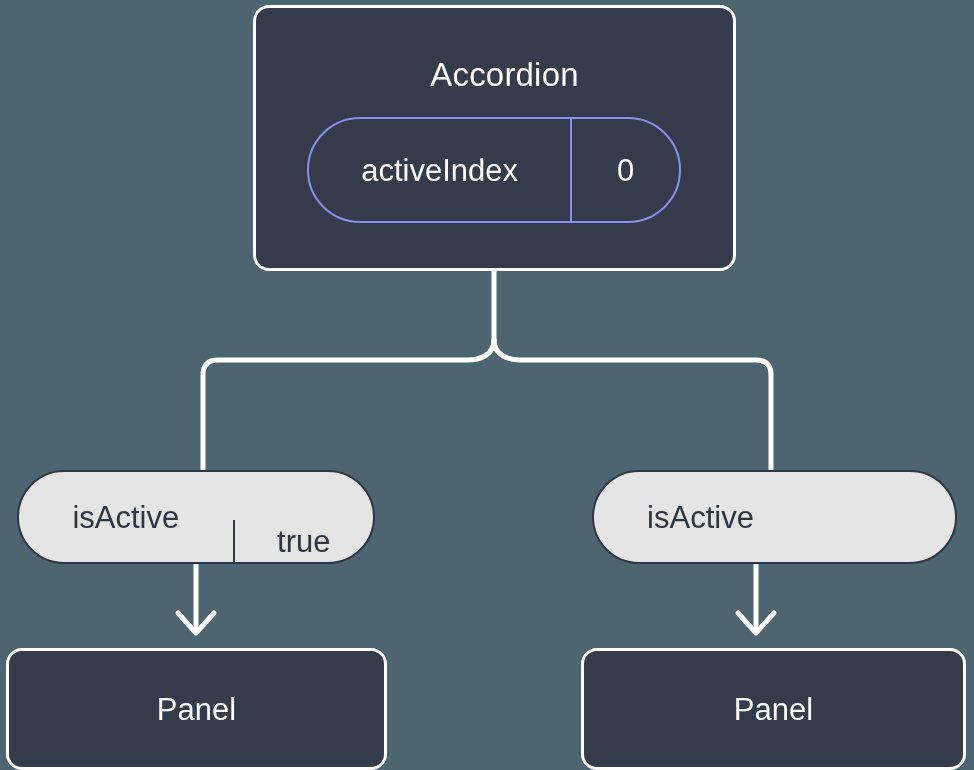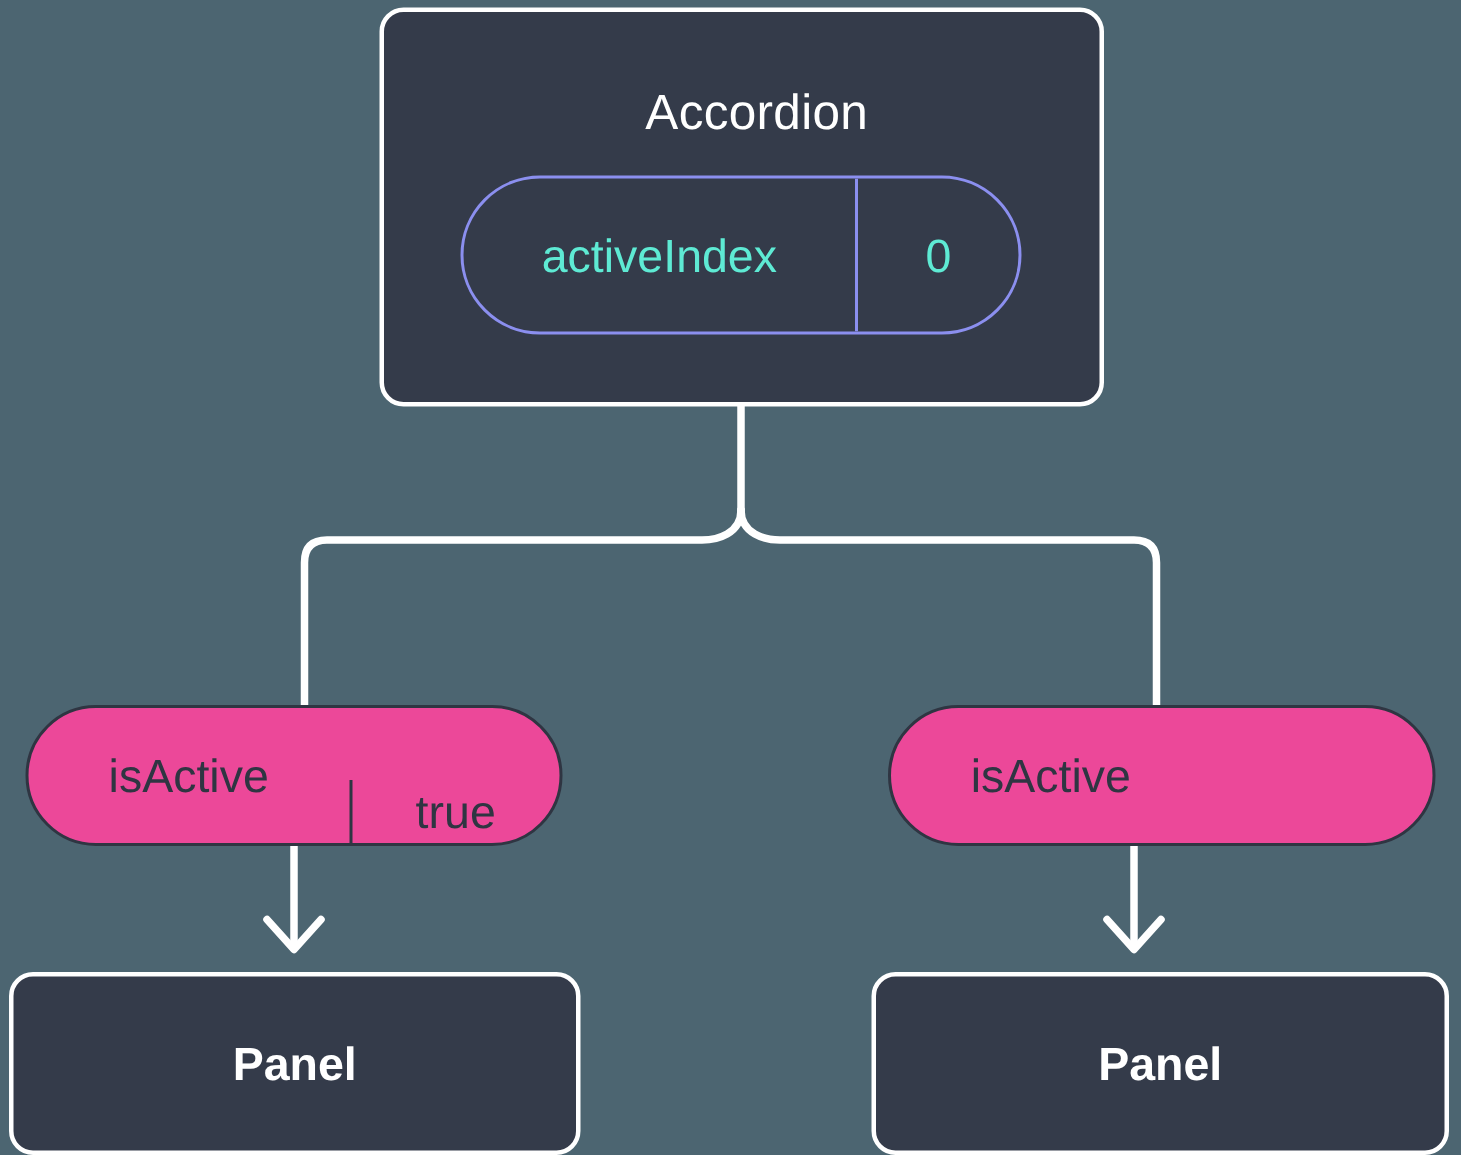--- a/index.html
+++ b/index.html
@@ -77,21 +77,21 @@
     left: 581px;
     top: 648px;
     width: 385px;
     height: 122px;
     justify-content: center;
   }
 
   .panel-title {
     color: #ffffff;
     font-size: 31px;
-    font-weight: 700;
+    font-weight: 400;
     line-height: 1;
     white-space: nowrap;
   }
 
   
   .state-pill {
     position: absolute;
     display: flex;
     align-items: stretch;
     box-sizing: border-box;
@@ -109,30 +109,30 @@
     white-space: nowrap;
   }
 
   
   .pill-outline {
     border: 2px solid #8b8fef;
     background: transparent;
   }
   .pill-outline .pill-key,
   .pill-outline .pill-val {
-    color: #5eead4;
+    color: #ffffff;
     font-size: 31px;
   }
   .pill-outline .pill-val {
     border-left: 2px solid #8b8fef;
   }
 
   
   .pill-filled {
-    background: #ec4899;
+    background: #e5e5e5;
     border: 2px solid #2f3542;
   }
   .pill-filled .pill-key,
   .pill-filled .pill-val {
     color: #2f3542;
     font-size: 31px;
   }
   .pill-filled .pill-val {
     border-left: 2px solid #2f3542;
   }

